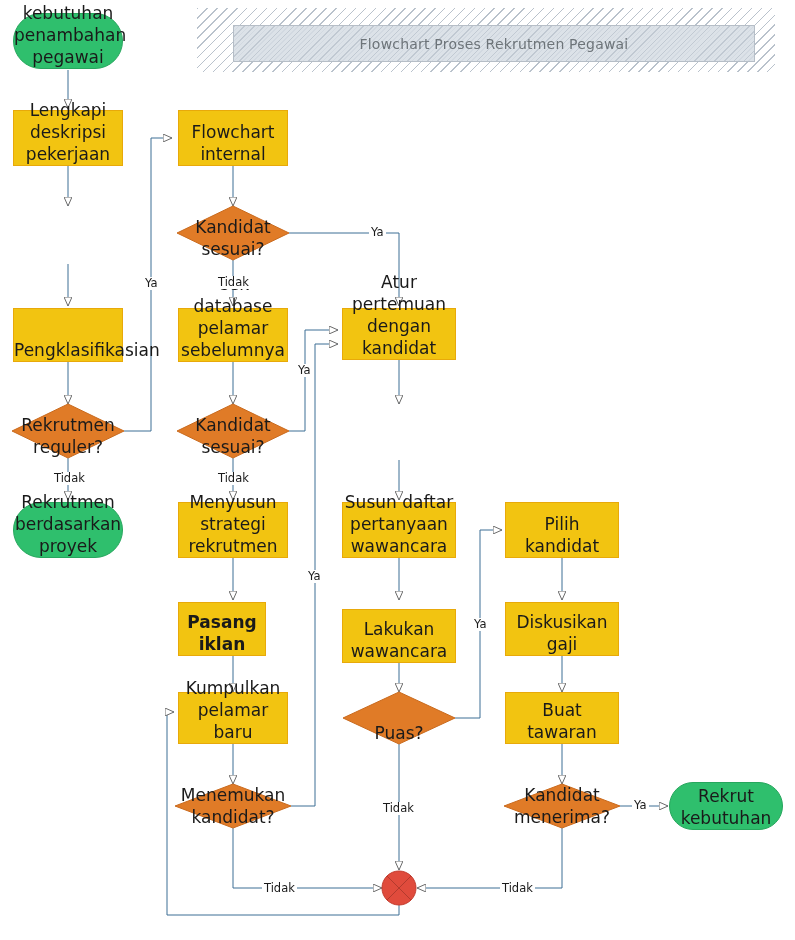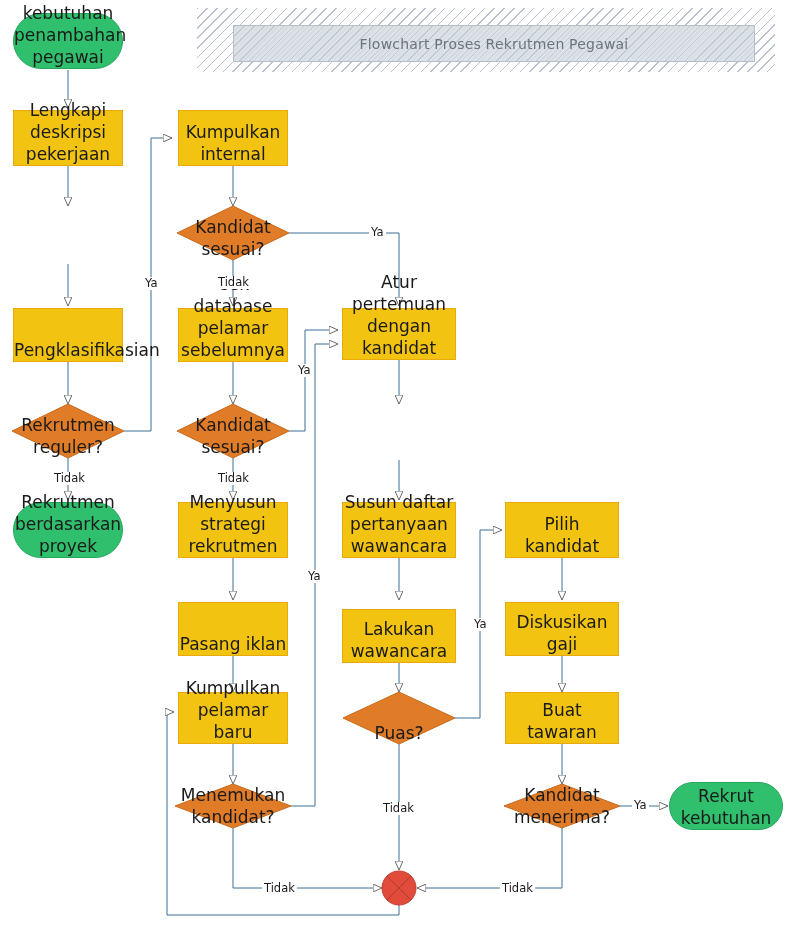--- a/index.html
+++ b/index.html
@@ -211,40 +211,40 @@
 
   <div class="node decision" style="left:12px;top:404px;width:112px;height:54px;">
     <span class="lbl">Rekrutmen reguler?</span>
   </div>
 
   <div class="node terminator" style="left:13px;top:502px;width:110px;height:56px;">
     <span class="lbl">Rekrutmen berdasarkan proyek</span>
   </div>
 
   <div class="node process" style="left:178px;top:110px;width:110px;height:56px;">
-    <span class="lbl">Kumpulkan internal</span>
+    <span class="lbl">Flowchart internal</span>
   </div>
 
   <div class="node decision" style="left:177px;top:206px;width:112px;height:54px;">
     <span class="lbl">Kandidat sesuai?</span>
   </div>
 
   <div class="node process" style="left:178px;top:308px;width:110px;height:54px;">
     <span class="lbl">Cek database pelamar sebelumnya</span>
   </div>
 
   <div class="node decision" style="left:177px;top:404px;width:112px;height:54px;">
     <span class="lbl">Kandidat sesuai?</span>
   </div>
 
   <div class="node process" style="left:178px;top:502px;width:110px;height:56px;">
     <span class="lbl">Menyusun strategi rekrutmen</span>
   </div>
 
-  <div class="node process" style="left:178px;top:602px;width:110px;height:54px;">
+  <div class="node process" style="left:178px;top:602px;width:88px;height:54px;font-weight:bold;">
     <span class="lbl">Pasang iklan</span>
   </div>
 
   <div class="node process" style="left:178px;top:692px;width:110px;height:52px;">
     <span class="lbl">Kumpulkan pelamar baru</span>
   </div>
 
   <div class="node decision" style="left:175px;top:784px;width:116px;height:44px;">
     <span class="lbl">Menemukan kandidat?</span>
   </div>

